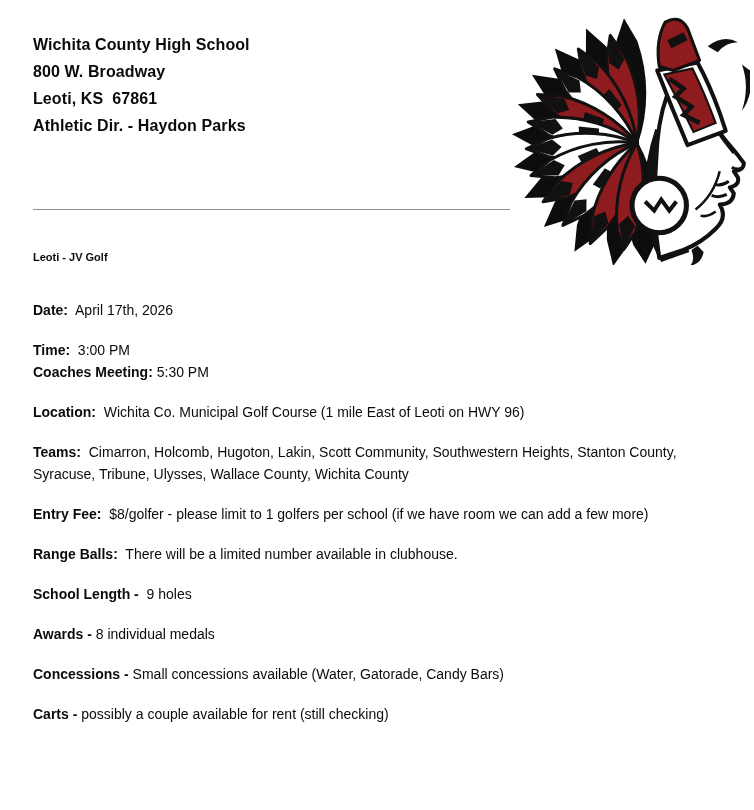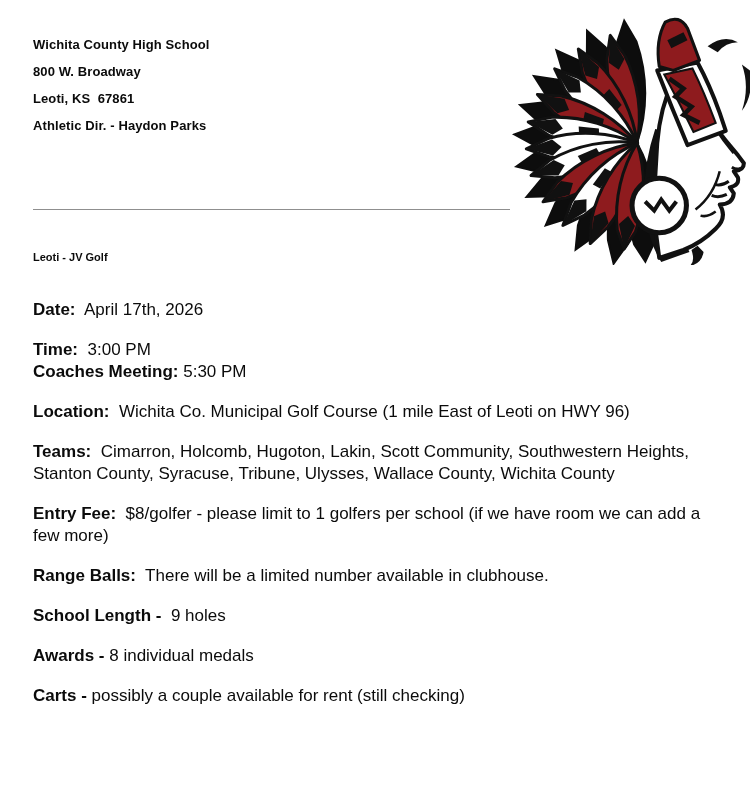--- a/index.html
+++ b/index.html
@@ -8,21 +8,21 @@
   .page {
     position: relative;
     width: 754px;
     height: 810px;
     background: #ffffff;
     overflow: hidden;
     padding: 31px 40px 0 33px;
   }
   .school-info { width: 440px; }
   .school-info .hline {
-    font-size: 13px;
+    font-size: 16px;
     line-height: 27px;
     font-weight: bold;
     letter-spacing: 0.1px;
     white-space: pre-wrap;
   }
   .mascot-logo {
     position: absolute;
     top: 10px;
     right: 4px;
     width: 242px;
@@ -34,21 +34,21 @@
     background: #8f8f8f;
     margin-top: 70px;
   }
   .event-title {
     margin-top: 37px;
     font-size: 11px;
     font-weight: bold;
     line-height: 20px;
   }
   .details { margin-top: 32px; max-width: 692px; }
-  .para { margin-bottom: 18px; font-size: 17px; line-height: 22px; }
+  .para { margin-bottom: 18px; font-size: 14px; line-height: 22px; }
   .para .line { display: block; white-space: pre-wrap; }
   .para .lbl { font-weight: bold; }
 </style>
 </head>
 <body>
 
 <div class="page">
 
   <div class="school-info">
     <div class="hline">Wichita County High School</div>
@@ -213,19 +213,22 @@
     </p>
 
     <p class="para">
       <span class="line"><span class="lbl">School Length -</span><span>  9 holes</span></span>
     </p>
 
     <p class="para">
       <span class="line"><span class="lbl">Awards -</span><span> 8 individual medals</span></span>
     </p>
 
+    <p class="para">
+      <span class="line"><span class="lbl">Concessions -</span><span> Small concessions available (Water, Gatorade, Candy Bars)</span></span>
+    </p>
 
     <p class="para">
       <span class="line"><span class="lbl">Carts -</span><span> possibly a couple available for rent (still checking)</span></span>
     </p>
 
   </div>
 </div>
 
 </body></html>

